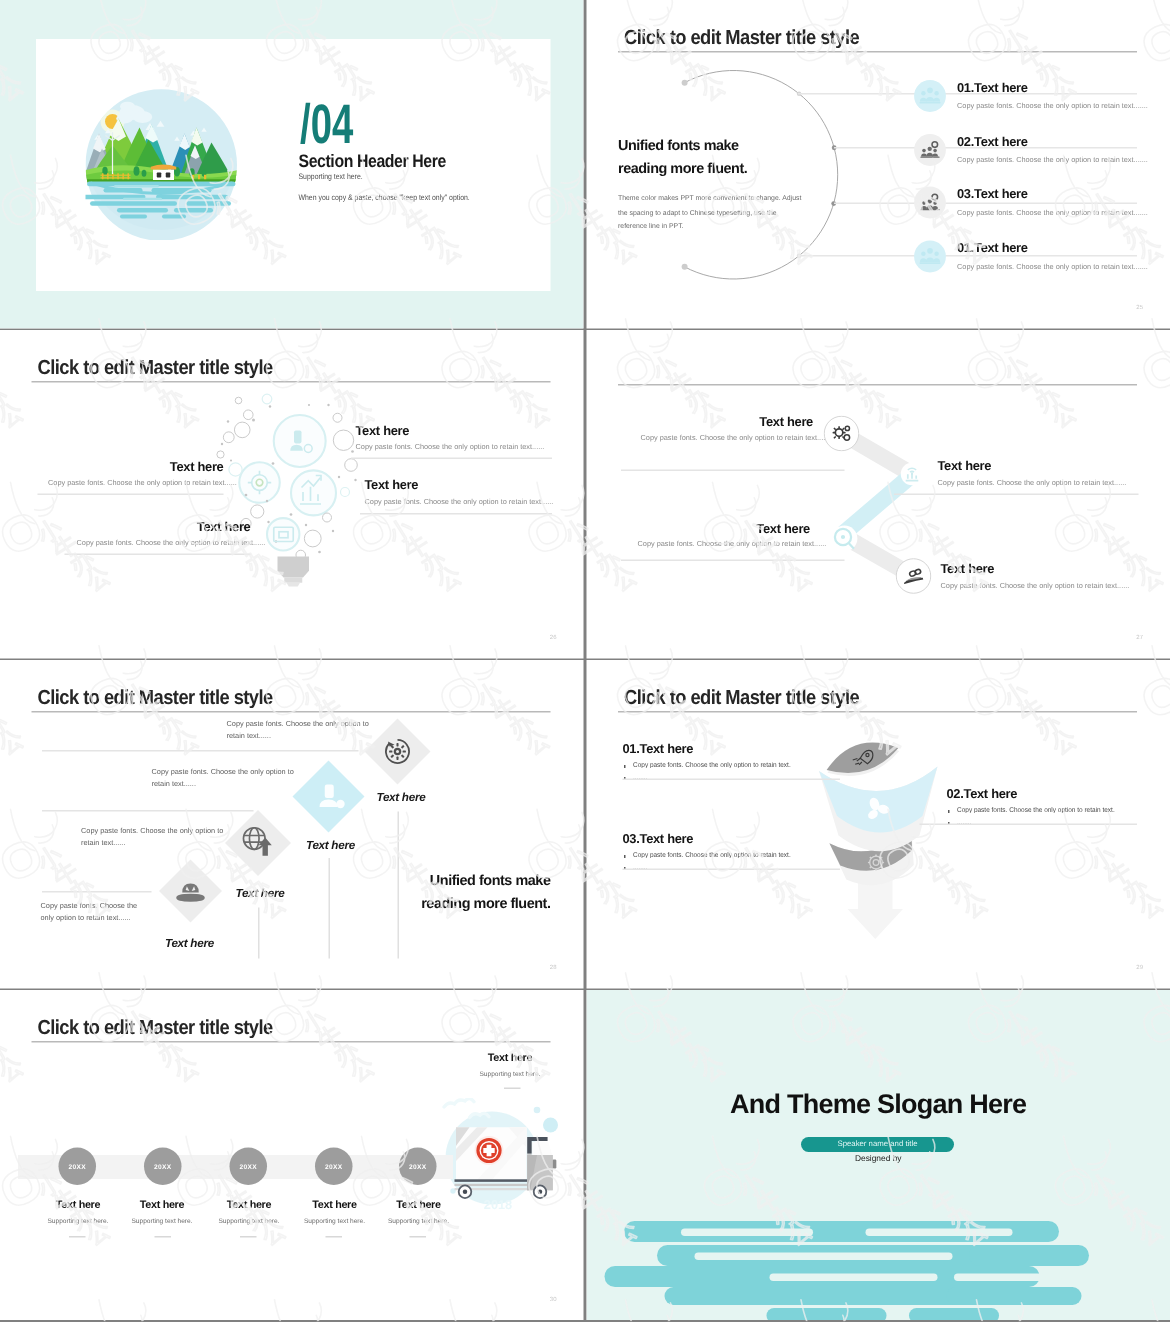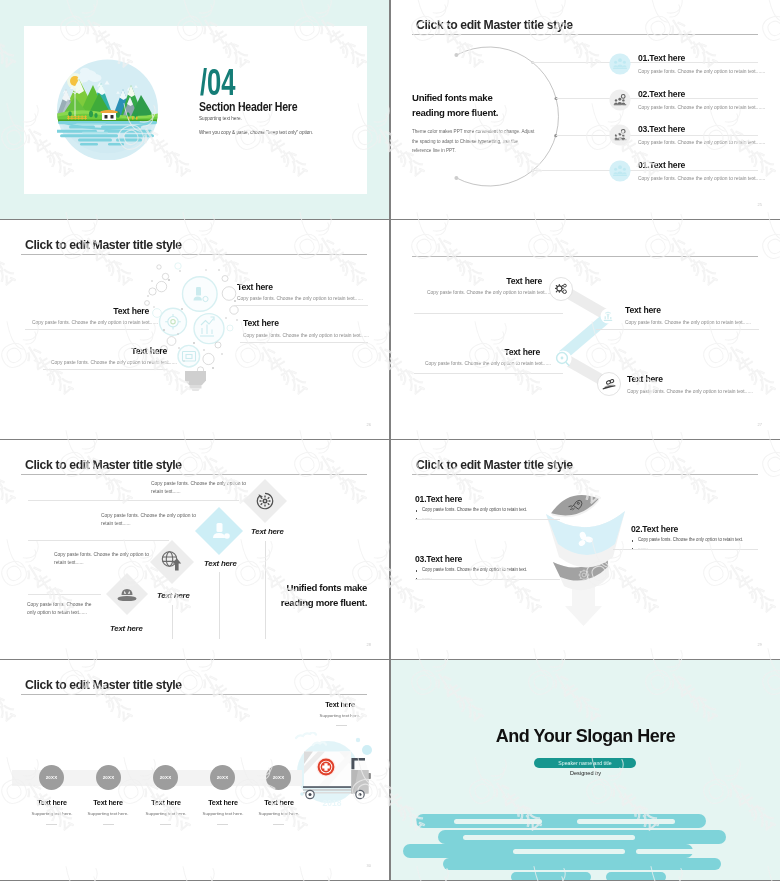--- a/index.html
+++ b/index.html
@@ -848,21 +848,21 @@
       </div>
     <div class="s7h" style="left:239px;top:138px;width:80px;">Text here</div>
     <div class="s7s" style="left:239px;top:151px;width:80px;">Supporting text here.</div>
     <div class="s7dash" style="left:273px;top:164px;width:11px;"></div>
 
     <div class="spage">30</div>
   </div>
 
   <div class="slide">
     <div class="s8bg"></div>
-    <div class="s8l2">And Your Slogan Here</div>
+    <div class="s8l2">And Theme Slogan Here</div>
     <div class="s8pill">
       <span>Speaker name and title</span>
     </div>
     <div class="s8by">Designed by</div>
 
     <svg width="389" height="80" style="position:absolute;left:0;bottom:0;" viewBox="0 0 389 80">
       <g fill="#7ed3d9">
         <rect x="25" y="14" width="290" height="14" rx="7"></rect>
         <rect x="47" y="30" width="250" height="14" rx="7"></rect>
         <rect x="12" y="44" width="290" height="14" rx="7"></rect>

